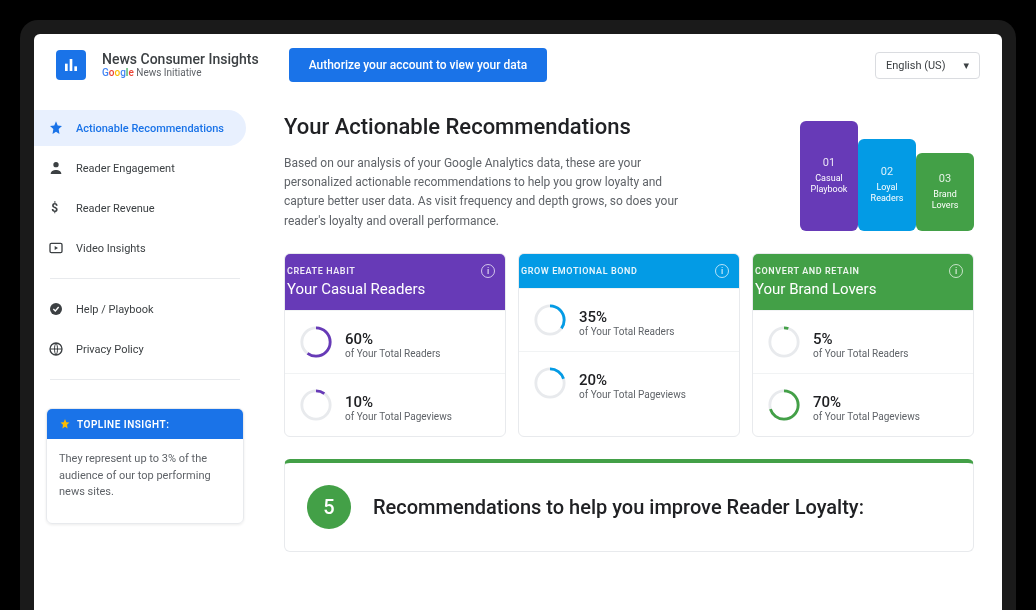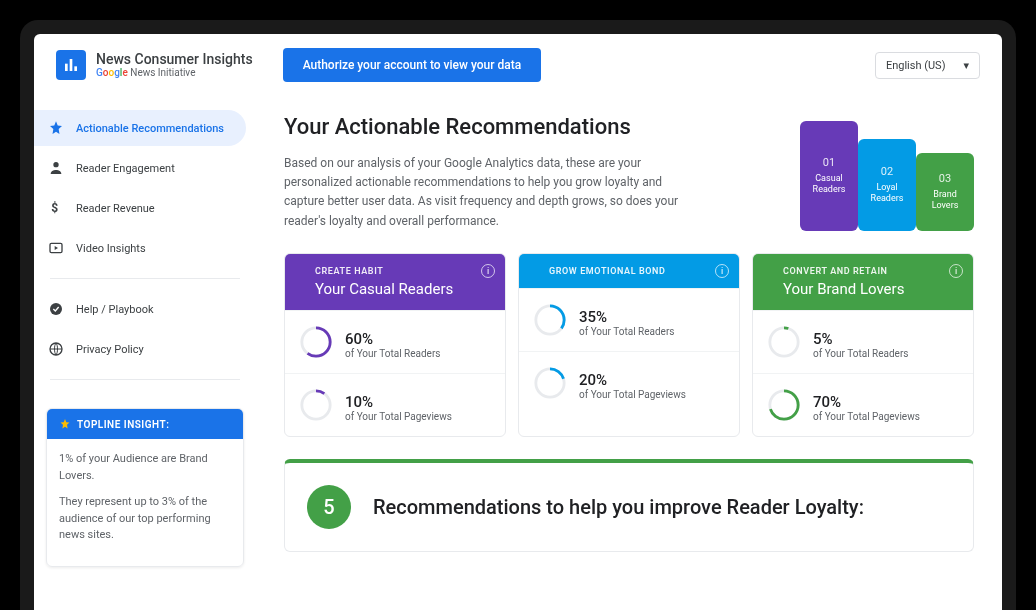--- a/index.html
+++ b/index.html
@@ -1,21 +1,21 @@
 <!DOCTYPE html>
 <html><head>
 <meta charset="utf-8">
 <style>
 *{box-sizing:border-box;margin:0;padding:0;font-family:-apple-system,BlinkMacSystemFont,'Segoe UI',Roboto,Arial,sans-serif}
 body{background:#000;display:flex;justify-content:center;align-items:center;min-height:100vh;padding:20px}
 .laptop{width:1036px;height:610px;background:#1a1a1a;border-radius:18px 18px 0 0;padding:14px 14px 0;position:relative}
 .laptop::after{content:"";position:absolute;left:-28px;right:-28px;bottom:-20px;height:22px;background:#1a1a1a;border-radius:0 0 14px 14px}
 .screen{width:100%;height:100%;background:#fff;border-radius:6px 6px 0 0;overflow:hidden;display:flex;flex-direction:column}
 .topbar{display:flex;align-items:center;padding:14px 22px;gap:16px}
-.logo-block{display:flex;align-items:center;gap:10px}
+.logo-block{display:flex;align-items:center;gap:16px}
 .logo-icon{width:30px;height:30px;background:#1a73e8;border-radius:4px;display:flex;align-items:center;justify-content:center}
 .logo-icon svg{fill:#fff}
 .logo-text{display:flex;flex-direction:column;line-height:1.2}
 .logo-title{font-size:14px;color:#3c4043;font-weight:500}
 .logo-sub{font-size:10px;color:#5f6368}
 .logo-sub b{font-weight:500}
 .g1{color:#4285F4}.g2{color:#EA4335}.g3{color:#FBBC05}.g4{color:#4285F4}.g5{color:#34A853}.g6{color:#EA4335}
 .auth-btn{background:#1a73e8;color:#fff;border:none;padding:10px 20px;border-radius:4px;font-size:12px;font-weight:500;cursor:pointer;margin-left:14px}
 .lang{margin-left:auto;border:1px solid #dadce0;border-radius:4px;padding:6px 10px;font-size:11px;color:#3c4043;display:flex;align-items:center;gap:18px;cursor:pointer}
 .body{flex:1;display:flex;overflow:hidden}
@@ -38,21 +38,21 @@
 .hero-txt p{font-size:12px;color:#5f6368;line-height:1.6;max-width:420px}
 .pillars{display:flex;align-items:flex-end}
 .pillar{width:58px;border-radius:6px;color:#fff;display:flex;flex-direction:column;align-items:center;justify-content:center;padding:0 4px;text-align:center}
 .pillar.p1{background:#673ab7;height:110px}
 .pillar.p2{background:#039be5;height:92px}
 .pillar.p3{background:#43a047;height:78px}
 .pillar .pn{font-size:11px;opacity:.85}
 .pillar .pl{font-size:9px;line-height:1.2;margin-top:4px}
 .cards{display:flex;gap:12px;margin-bottom:22px}
 .card{flex:1;border:1px solid #e8eaed;border-radius:6px;overflow:hidden}
-.card-hdr{color:#fff;padding:12px 30px;position:relative}
+.card-hdr{color:#fff;padding:12px 2px;position:relative}
 .card-hdr .tag{font-size:9px;letter-spacing:.6px;font-weight:600;opacity:.9}
 .card-hdr .ttl{font-size:15px;margin-top:4px}
 .card-hdr .info{position:absolute;right:10px;top:10px;width:14px;height:14px;border:1px solid rgba(255,255,255,.7);border-radius:50%;font-size:9px;display:flex;align-items:center;justify-content:center}
 .c1 .card-hdr{background:#673ab7}
 .c2 .card-hdr{background:#039be5}
 .c3 .card-hdr{background:#43a047}
 .card-row{display:flex;align-items:flex-end;gap:12px;padding:14px;border-top:1px solid #f1f3f4}
 .card-row:first-of-type{border-top:none}
 .ring{width:34px;height:34px;flex-shrink:0}
 .metric .val{font-size:15px;color:#202124;font-weight:500}
@@ -146,36 +146,35 @@
     <div class="nav-div"></div>
 
     <div class="insight-card">
       <div class="insight-hdr">
         <svg viewBox="0 0 24 24">
                 <path d="M12 2l2.6 6.3L21 9l-5 4.5L17.2 21 12 17.5 6.8 21 8 13.5 3 9l6.4-.7z"></path>
               </svg>
         <span>TOPLINE INSIGHT:</span>
       </div>
       <div class="insight-body">
-        <p>1% of your Audience are Brand Lovers.</p>
         <p>They represent up to 3% of the audience of our top performing news sites.</p>
       </div>
     </div>
   </div>
 
   <div class="main">
     <div class="hero">
       <div class="hero-txt">
         <h1>Your Actionable Recommendations</h1>
         <p>Based on our analysis of your Google Analytics data, these are your personalized actionable recommendations to help you grow loyalty and capture better user data. As visit frequency and depth grows, so does your reader's loyalty and overall performance.</p>
       </div>
       <div class="pillars">
         <div class="pillar p1">
           <span class="pn">01</span>
-          <span class="pl">Casual Readers</span>
+          <span class="pl">Casual Playbook</span>
         </div>
         <div class="pillar p2">
           <span class="pn">02</span>
           <span class="pl">Loyal Readers</span>
         </div>
         <div class="pillar p3">
           <span class="pn">03</span>
           <span class="pl">Brand Lovers</span>
         </div>
       </div>

